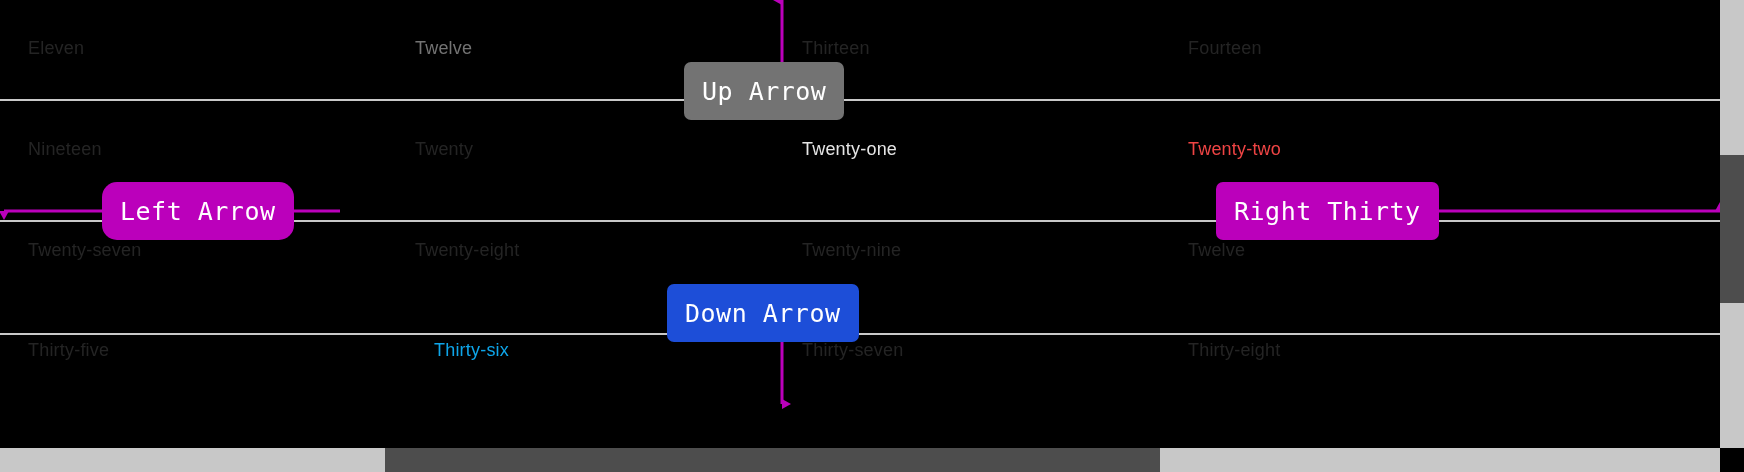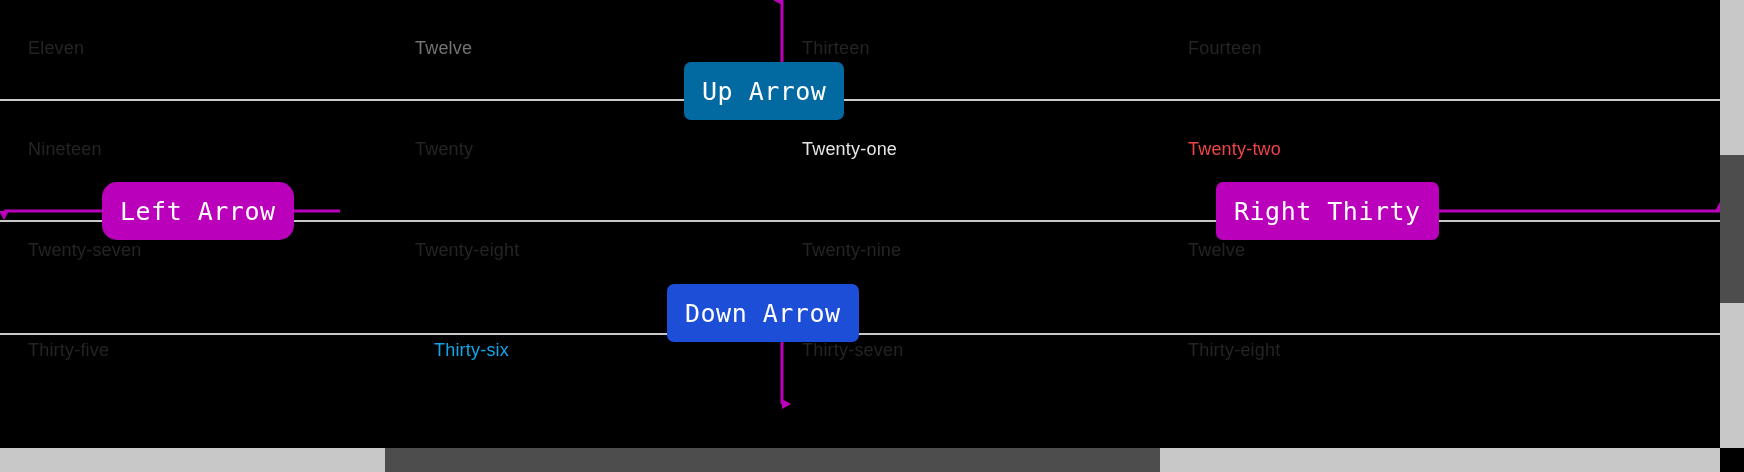--- a/index.html
+++ b/index.html
@@ -167,21 +167,21 @@
           <path d="M0,9 L5,0 L10,9 Z" fill="#bb00bb"></path>
         </marker>
       </defs>
       <line id="arrow-up-line" stroke="#bb00bb" stroke-width="3" marker-end="url(#ah-up)" x1="782" y1="120" x2="782" y2="0"></line>
       <line id="arrow-down-line" stroke="#bb00bb" stroke-width="3" marker-end="url(#ah-down)" x1="782" y1="342" x2="782" y2="404"></line>
       <line id="arrow-left-line" stroke="#bb00bb" stroke-width="3" marker-end="url(#ah-left)" x1="340" y1="211" x2="4" y2="211"></line>
       <line id="arrow-right-line" stroke="#bb00bb" stroke-width="3" marker-end="url(#ah-right)" x1="1400" y1="211" x2="1720" y2="211"></line>
     </svg>
 
     <div id="labels-layer">
-        <div class="key-label" style="left: 684px; top: 62px; background: #0369a1; color: rgb(255, 255, 255);">Up Arrow</div>
+        <div class="key-label" style="left: 684px; top: 62px; background: #737373; color: rgb(255, 255, 255);">Up Arrow</div>
         <div class="key-label" style="left: 102px; top: 182px; background: rgb(187, 0, 187); color: rgb(255, 255, 255); border-radius: 15px;">Left Arrow</div>
         <div class="key-label" style="left: 1216px; top: 182px; background: rgb(187, 0, 187); color: rgb(255, 255, 255);">Right Thirty</div>
         <div class="key-label" style="left: 667px; top: 284px; background: #1d4ed8; color: rgb(255, 255, 255);">Down Arrow</div>
       </div>
 
   </div>
 
   <div id="vscroll" style="background: rgb(200, 200, 200);">
     <div id="vscroll-thumb" style="top: 155px; height: 148px; background: rgb(77, 77, 77);"></div>
   </div>

